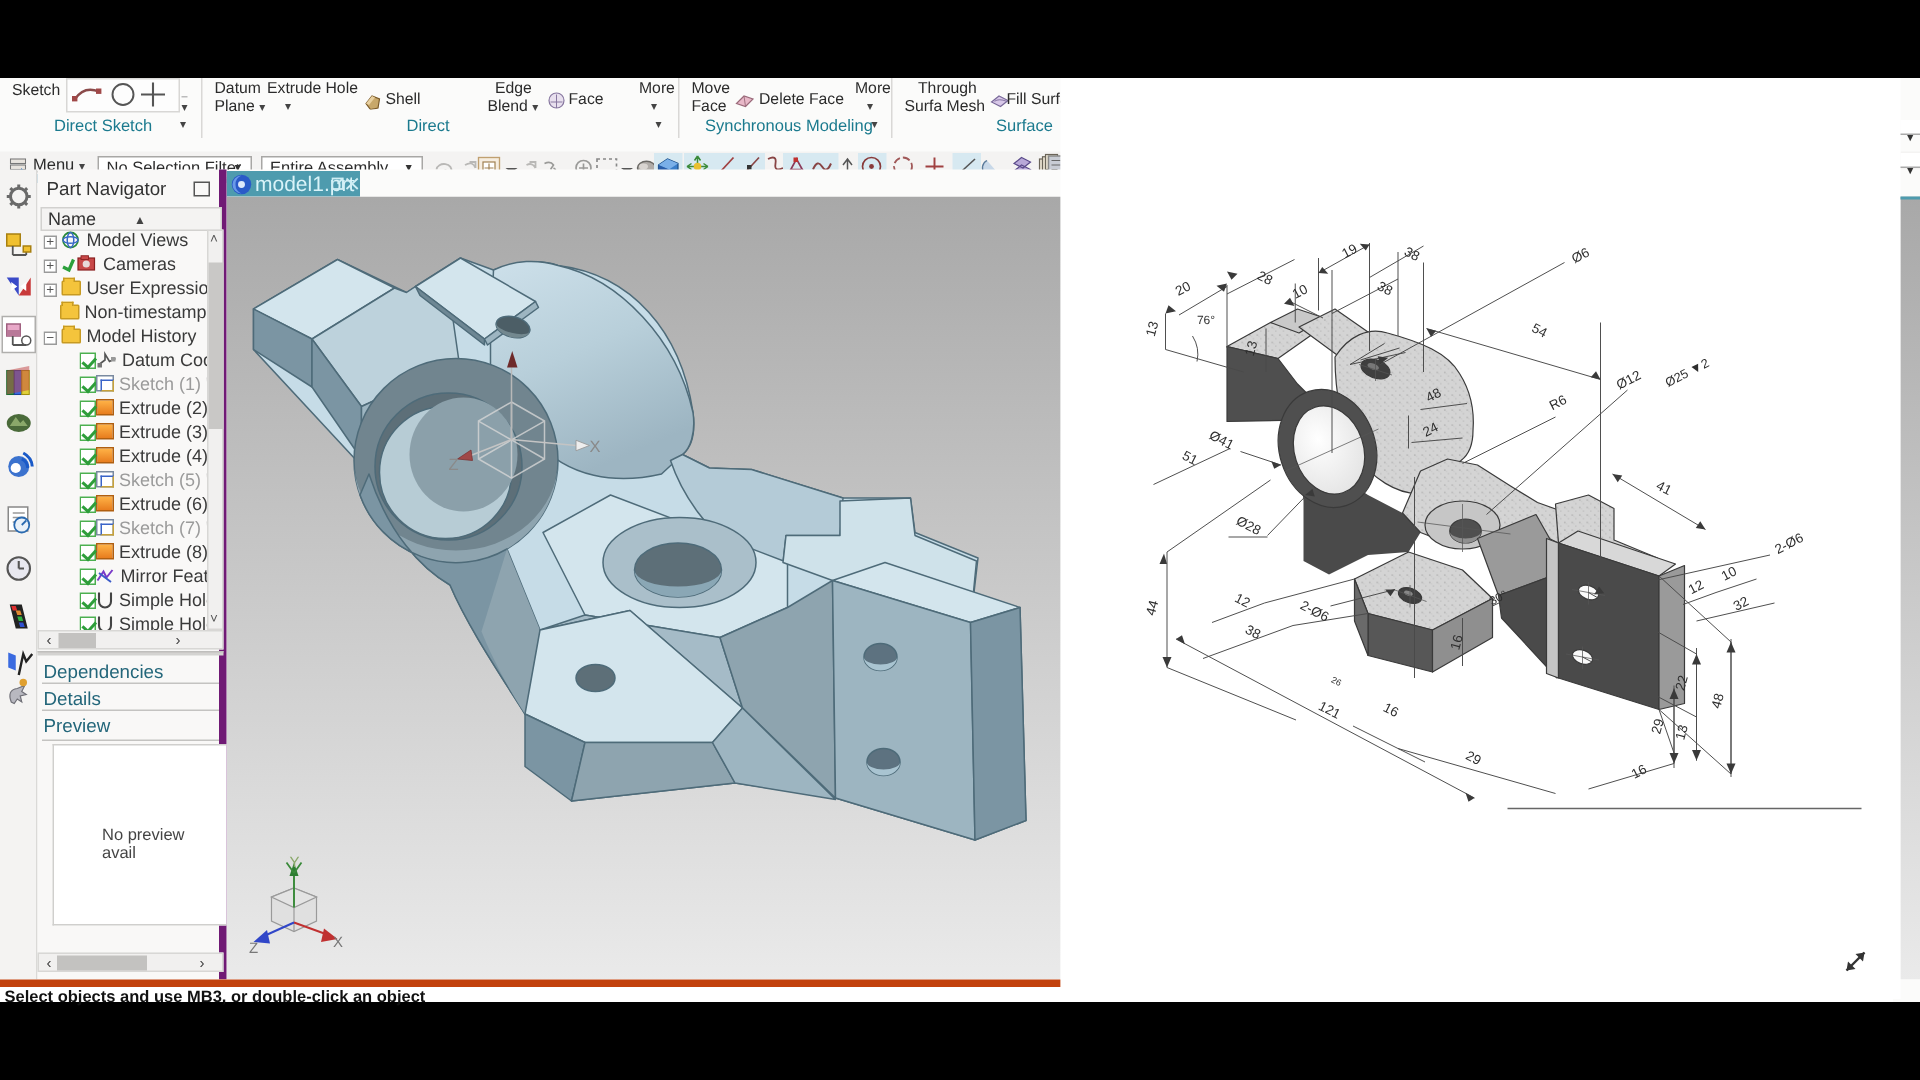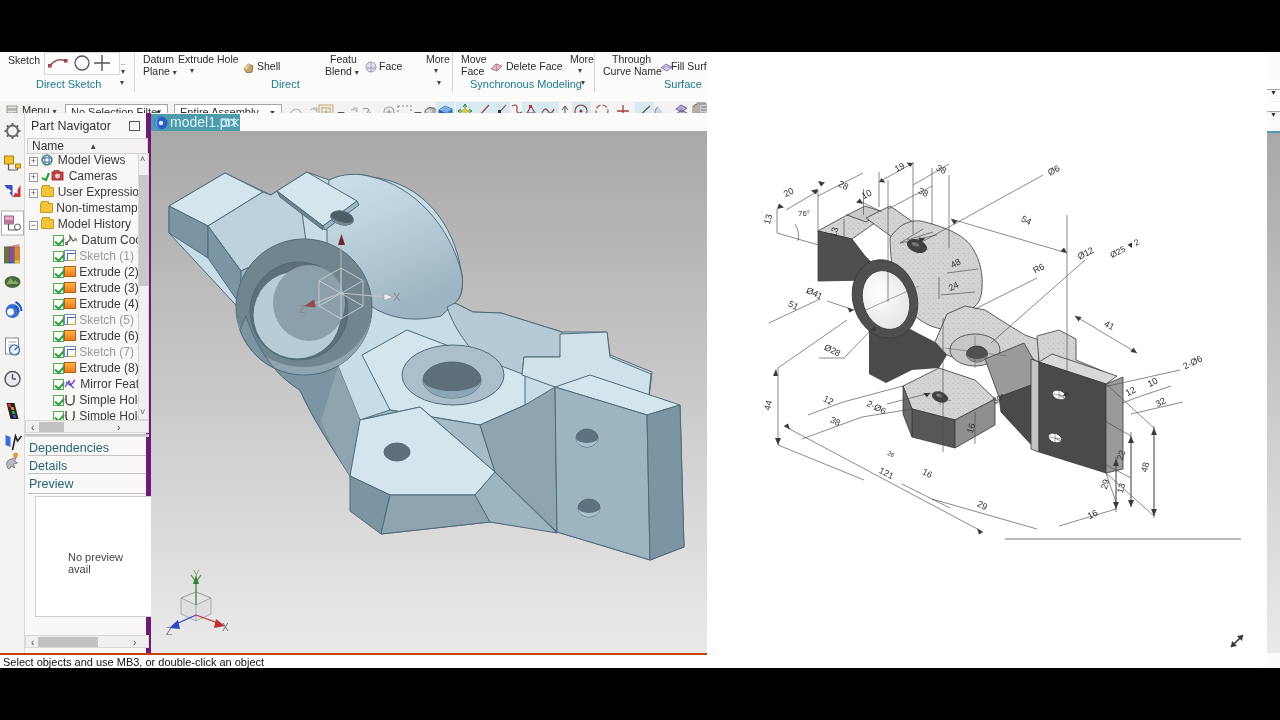--- a/index.html
+++ b/index.html
@@ -33,21 +33,21 @@
 .cb:after{content:"";position:absolute;left:1px;top:2px;width:7px;height:4px;border-left:2px solid #2e9e3a;border-bottom:2px solid #2e9e3a;transform:rotate(-48deg);transform-origin:center}
 .exp{display:inline-block;width:9px;height:9px;border:1px solid #9a9a9a;background:#fff;font-size:9px;line-height:7px;text-align:center;color:#555;vertical-align:0px}
 .fold{display:inline-block;width:13px;height:10px;background:#f4c43c;border:1px solid #c79a22;border-radius:1px;position:relative;vertical-align:-1px}
 .fold:before{content:"";position:absolute;left:0;top:-3px;width:6px;height:2px;background:#f4c43c;border:1px solid #c79a22;border-bottom:none}
 .ext{display:inline-block;width:12px;height:11px;background:linear-gradient(#ffb347,#e87d1e);border:1px solid #b05f10;vertical-align:-1px}
 .skt{display:inline-block;width:12px;height:11px;background:#fff;border:1px solid #7a8aa0;position:relative;vertical-align:-1px}
 .skt:before{content:"";position:absolute;left:2px;top:2px;width:7px;height:6px;border-left:1px solid #3a64c8;border-top:1px solid #3a64c8;border-right:1px solid #c8a23a;border-bottom:1px solid #c8a23a}
 
 #gfx{position:absolute;left:151px;top:79px;width:1129px;height:522px}
 
-#status{position:absolute;left:0;top:601px;width:1262px;height:15px;background:#fff;border-top:2px solid #c2410c;font-size:11px;font-weight:normal;color:#111;padding:1px 0 0 3px}
+#status{position:absolute;left:0;top:601px;width:1262px;height:15px;background:#fff;border-top:5px solid #c2410c;font-size:11px;font-weight:bold;color:#111;padding:1px 0 0 3px}
 
 #overlay{position:absolute;left:707px;top:52px;width:560px;height:614px;background:#fff}
 .scrl{position:absolute;background:#f1f0ef;border:1px solid #d8d7d5}
 </style>
 </head>
 <body>
 <div id="stage">
 <div id="app">
   <div id="ribbon">
     <div class="rlab" style="left:8px;top:2px">Sketch</div>
@@ -64,42 +64,42 @@
     <div class="rlab" style="left:143px;top:1px">Datum</div>
     <div class="rlab" style="left:143px;top:13px">Plane <span class="dn">▾</span></div>
     <div class="rlab" style="left:178px;top:1px">Extrude</div>
     <div class="rlab dn" style="left:190px;top:14px">▾</div>
     <div class="rlab" style="left:217px;top:1px">Hole</div>
     <svg class="abs" style="left:242px;top:9px" width="13" height="12">
           <path d="M2 8 l4 -5 5 2 -1 6 -5 1z" fill="#c8a86a" stroke="#7a5a28" stroke-width="0.8"></path>
           <path d="M2 8 l4 -5 2 1 -4 5z" fill="#e8d0a0"></path>
         </svg>
     <div class="rlab" style="left:257px;top:8px">Shell</div>
-    <div class="rlab" style="left:330px;top:1px">Featu</div>
+    <div class="rlab" style="left:330px;top:1px">Edge</div>
     <div class="rlab" style="left:325px;top:13px">Blend <span class="dn">▾</span></div>
     <svg class="abs" style="left:365px;top:9px" width="13" height="12">
           <circle cx="6" cy="6" r="5" fill="#e8e0ee" stroke="#8878a0" stroke-width="0.8"></circle>
           <path d="M2 7 h8 M6 2 v9" stroke="#8878a0" stroke-width="0.7"></path>
         </svg>
     <div class="rlab" style="left:379px;top:8px">Face</div>
     <div class="rlab" style="left:426px;top:1px">More</div>
     <div class="rlab dn" style="left:434px;top:14px">▾</div>
     <div class="vsep" style="left:452px"></div>
     <div class="rlab" style="left:461px;top:1px">Move</div>
     <div class="rlab" style="left:461px;top:13px">Face</div>
     <svg class="abs" style="left:489px;top:9px" width="15" height="13">
           <path d="M2 8 l5 -5 6 2 -5 5z" fill="#e8b8c8" stroke="#9a6a7a" stroke-width="0.8"></path>
           <path d="M7 3 l1 7" stroke="#9a6a7a" stroke-width="0.6"></path>
         </svg>
     <div class="rlab" style="left:506px;top:8px">Delete Face</div>
     <div class="rlab" style="left:570px;top:1px">More</div>
     <div class="rlab dn" style="left:578px;top:14px">▾</div>
     <div class="vsep" style="left:594px"></div>
     <div class="rlab" style="left:612px;top:1px">Through</div>
-    <div class="rlab" style="left:603px;top:13px">Curve Name</div>
+    <div class="rlab" style="left:603px;top:13px">Surfa Mesh</div>
     <svg class="abs" style="left:660px;top:10px" width="14" height="11">
           <path d="M1 6 l5 -4 6 3 -5 4z" fill="#d8c8e8" stroke="#7a6a9a" stroke-width="0.8"></path>
           <path d="M3 5.5 q3 -2 8 0" fill="none" stroke="#7a6a9a" stroke-width="0.6"></path>
         </svg>
     <div class="rlab" style="left:671px;top:8px">Fill Surfa</div>
     <div class="glab" style="left:36px;top:26px">Direct Sketch</div>
     <div class="rlab dn" style="left:120px;top:26px">▾</div>
     <div class="glab" style="left:271px;top:26px">Direct</div>
     <div class="rlab dn" style="left:437px;top:26px">▾</div>
     <div class="glab" style="left:470px;top:26px">Synchronous Modeling</div>

